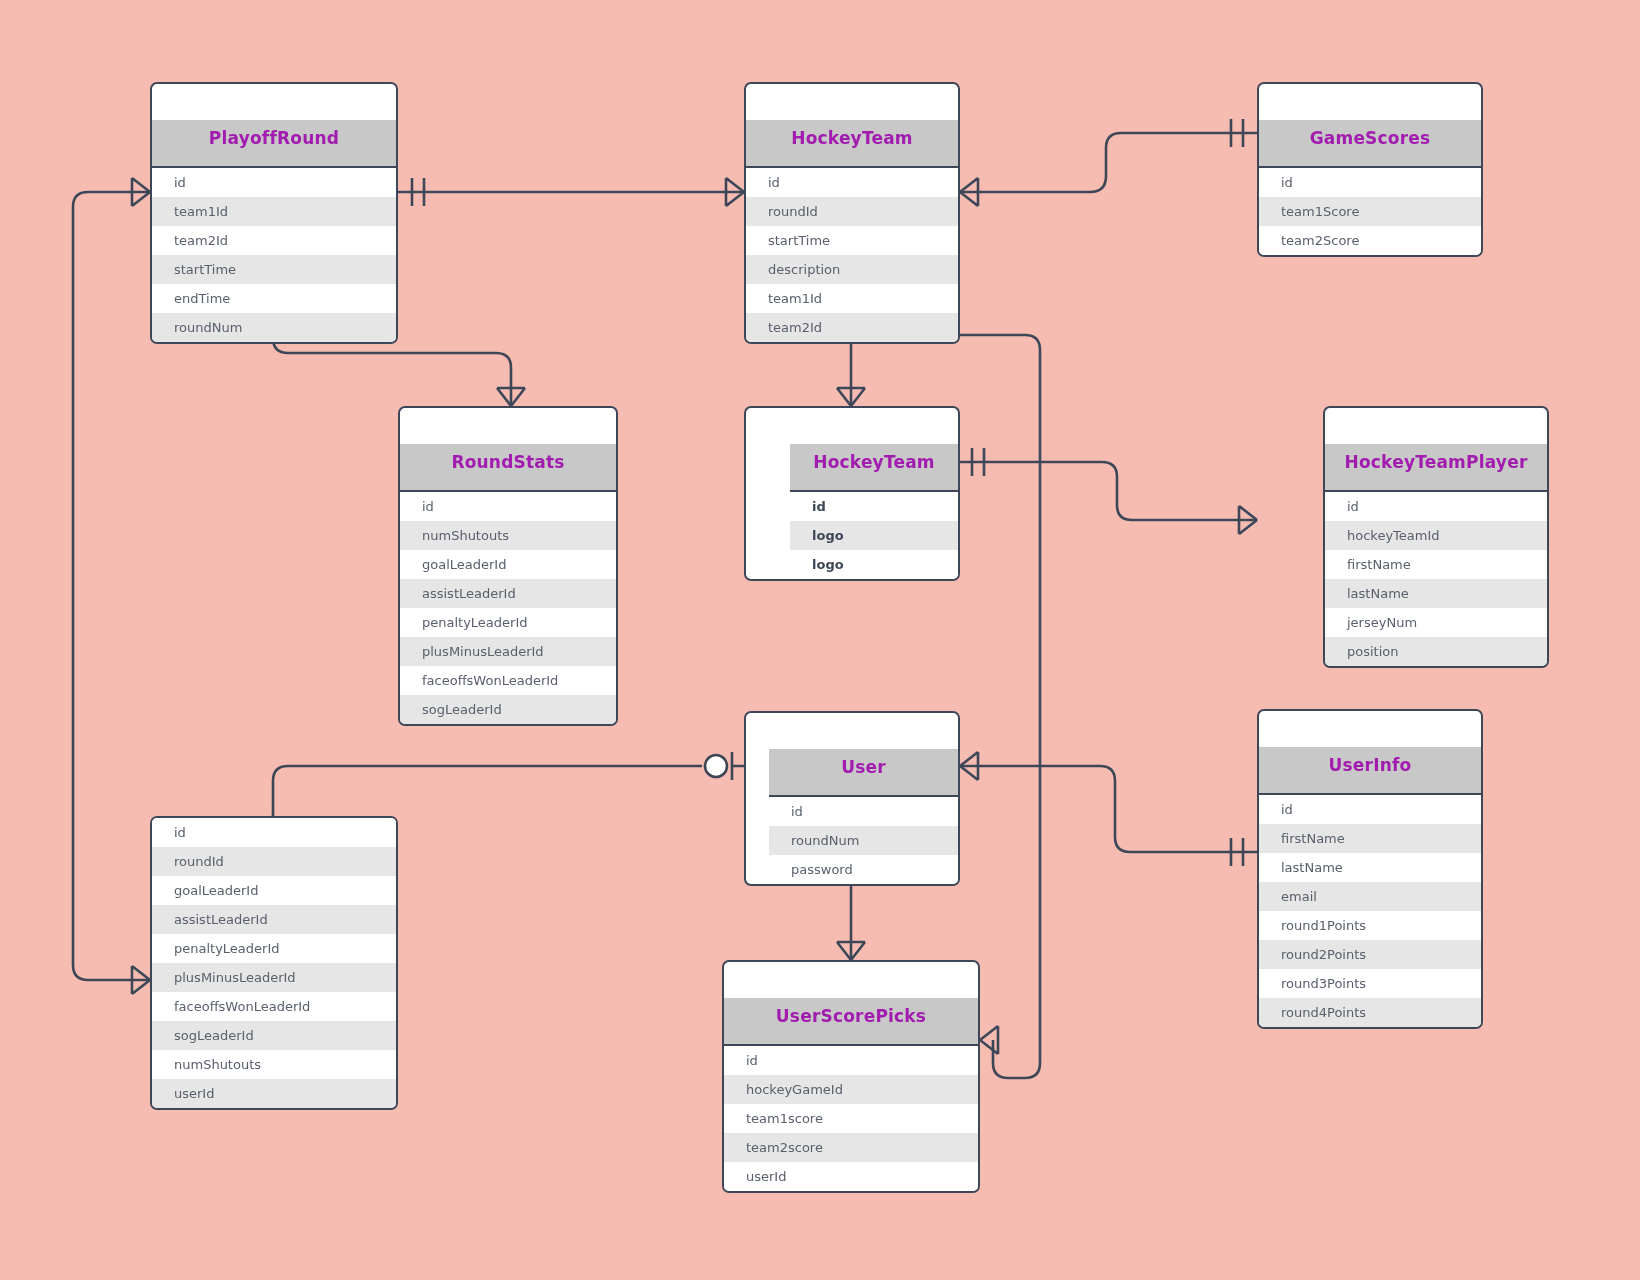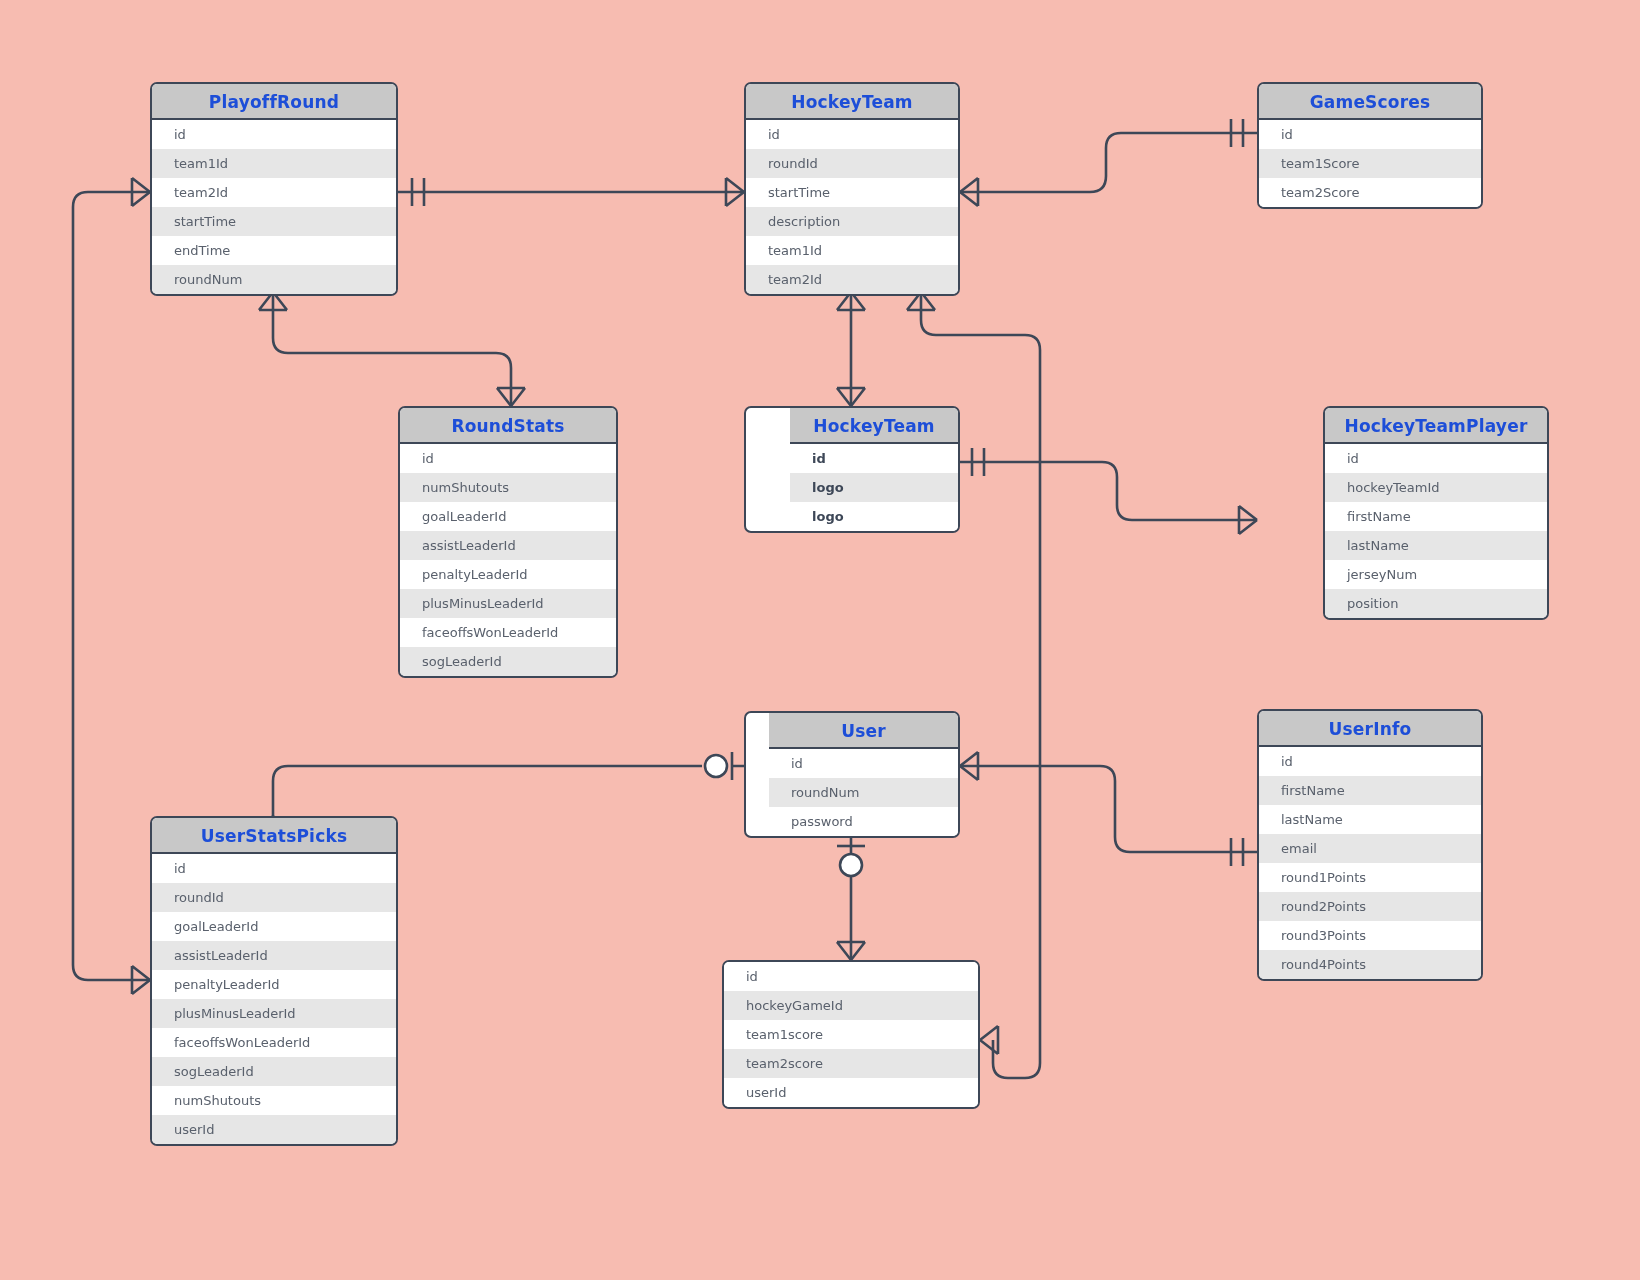--- a/index.html
+++ b/index.html
@@ -28,29 +28,30 @@
     position: absolute;
     border: 2px solid #3d4757;
     border-radius: 7px;
     background: #ffffff;
     box-sizing: border-box;
     overflow: hidden;
     z-index: 5;
   }
   .entity-title {
     background: #c8c8c8;
-    color: #1d4ed8;
+    color: #a21caf;
     font-weight: bold;
     font-size: 17px;
     text-align: center;
     line-height: 36px;
-    height: 36px;
+    height: 48px;
     border-bottom: 2px solid #3d4757;
     box-sizing: border-box;
     letter-spacing: 0.2px;
+    margin-top: 36px;
   }
   .attr {
     height: 29px;
     line-height: 29px;
     font-size: 13px;
     color: #59606c;
     padding-left: 22px;
     background: #ffffff;
     box-sizing: border-box;
     white-space: nowrap;
@@ -190,34 +191,34 @@
     <div class="attr alt">firstName</div>
     <div class="attr">lastName</div>
     <div class="attr alt">email</div>
     <div class="attr">round1Points</div>
     <div class="attr alt">round2Points</div>
     <div class="attr">round3Points</div>
     <div class="attr alt">round4Points</div>
   </div>
 
   <div class="entity" style="left:150px; top:816px; width:248px;">
-    <div class="entity-title">UserStatsPicks</div>
     <div class="attr">id</div>
     <div class="attr alt">roundId</div>
     <div class="attr">goalLeaderId</div>
     <div class="attr alt">assistLeaderId</div>
     <div class="attr">penaltyLeaderId</div>
     <div class="attr alt">plusMinusLeaderId</div>
     <div class="attr">faceoffsWonLeaderId</div>
     <div class="attr alt">sogLeaderId</div>
     <div class="attr">numShutouts</div>
     <div class="attr alt">userId</div>
   </div>
 
   <div class="entity" style="left:722px; top:960px; width:258px;">
+    <div class="entity-title">UserScorePicks</div>
     <div class="attr">id</div>
     <div class="attr alt">hockeyGameId</div>
     <div class="attr">team1score</div>
     <div class="attr alt">team2score</div>
     <div class="attr">userId</div>
   </div>
 
 </div>
 
 </body></html>

